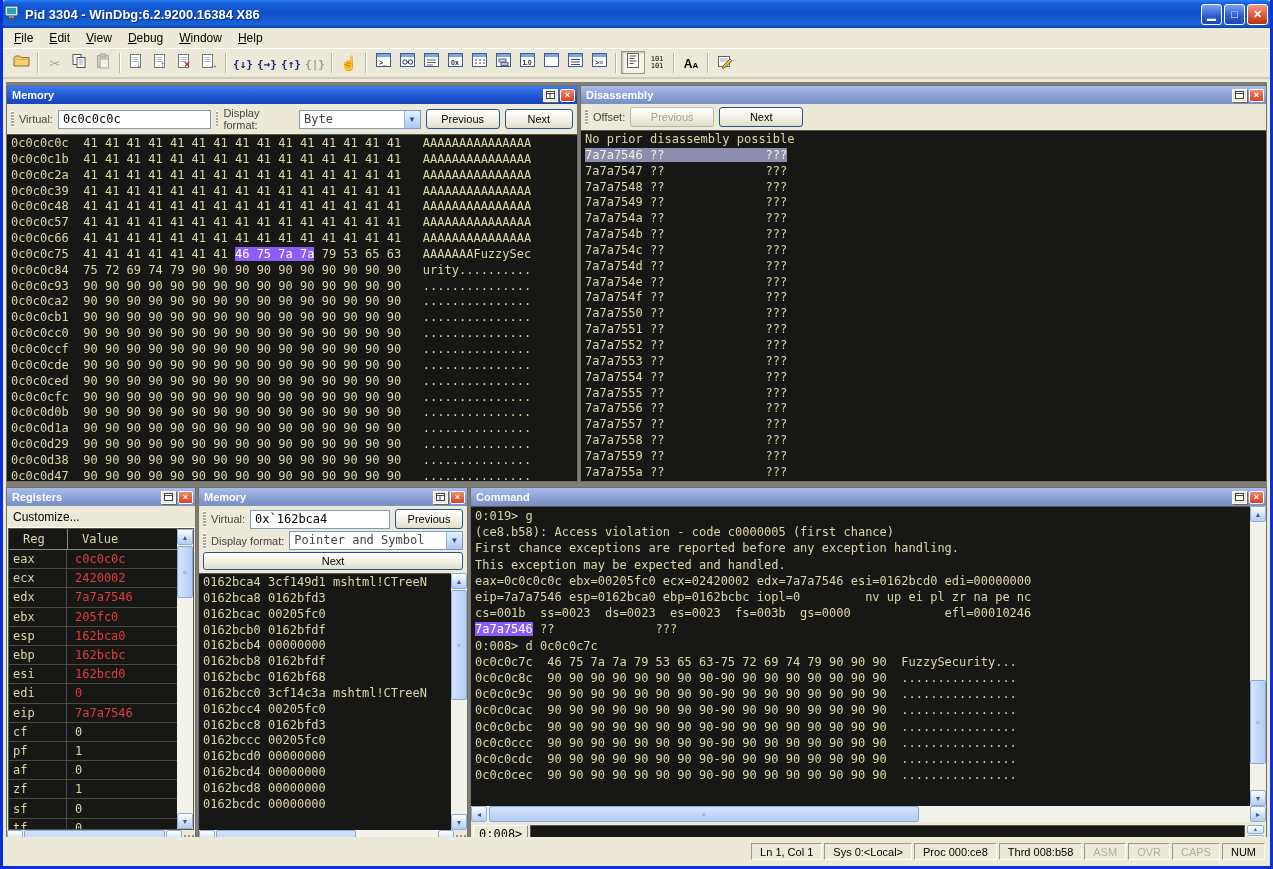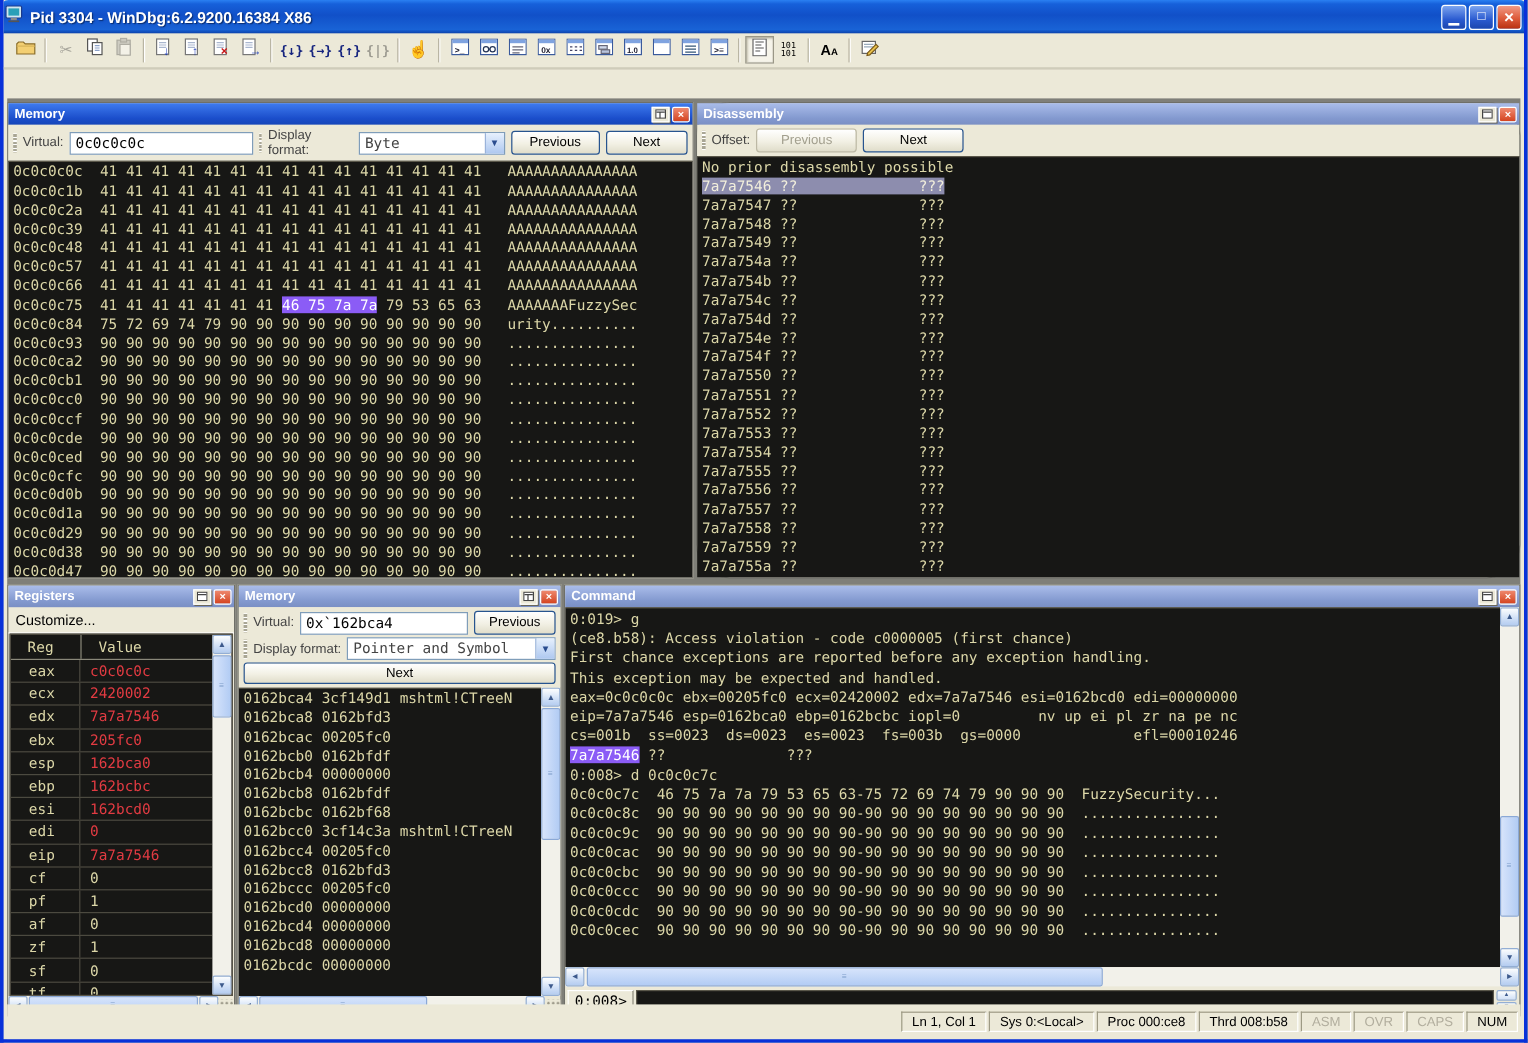--- a/index.html
+++ b/index.html
@@ -64,21 +64,21 @@
 
   
   .regs-custom { height:22px; display:flex; align-items:center; padding-left:6px; font-size:12px; color:#000;
     border-bottom:1px solid #fff; }
   .regs-wrap { position:relative; flex:1; overflow:hidden; background:#171715; border:1px solid #5a574a; margin:0 1px; }
   .rhdr,.rrow { display:flex; font-family:"DejaVu Sans Mono",monospace; font-size:12px; }
   .rhdr { height:21px; align-items:center; color:#dcd7a8; border-bottom:1px solid #8a887a; }
   .rhdr .c1 { width:58px; padding-left:14px; }
   .rhdr .c2 { padding-left:14px; border-left:1px solid #8a887a; height:100%; display:flex; align-items:center; }
   .rrow { height:19.2px; align-items:center; border-bottom:1px solid #4c4a40; }
-  .rrow .c1 { width:58px; padding-left:15px; color:#dcd7a8; height:100%; display:flex; align-items:center; border-right:1px solid #4c4a40; }
+  .rrow .c1 { width:58px; padding-left:4px; color:#dcd7a8; height:100%; display:flex; align-items:center; border-right:1px solid #4c4a40; }
   .rrow .c2 { padding-left:8px; color:#dcd7a8; }
   .rrow .c2.changed { color:#e23b42; }
 
   
   .sb { position:absolute; background:#f2f1ea; }
   .sb-v { width:16px; } .sb-h { height:16px; }
   .sbarrow { position:absolute; width:16px; height:16px; display:flex; align-items:center; justify-content:center;
     font-size:7px; color:#3d5a8c; background:linear-gradient(180deg,#fdfefe,#cfdff6 60%,#b4ccf0);
     border:1px solid #93aed4; border-radius:2px; }
   .sbthumb { position:absolute; background:linear-gradient(90deg,#d7e4fb,#b2ccf4); border:1px solid #8aa8d6; border-radius:2px; }
@@ -119,20 +119,28 @@
         </svg>
     </span>
     <span class="ttext">Pid 3304 - WinDbg:6.2.9200.16384 X86</span>
     <span class="tbuttons">
       <span class="capbtn">▁</span>
       <span class="capbtn">□</span>
       <span class="capbtn close">✕</span>
     </span>
   </div>
 
+  <div class="menubar" id="menubar">
+      <span class="menu-item"><u>F</u>ile</span>
+      <span class="menu-item"><u>E</u>dit</span>
+      <span class="menu-item"><u>V</u>iew</span>
+      <span class="menu-item"><u>D</u>ebug</span>
+      <span class="menu-item"><u>W</u>indow</span>
+      <span class="menu-item"><u>H</u>elp</span>
+    </div>
 
   <div class="toolbar" id="toolbar">
       <span class="tbtn">
         <span><svg width="17" height="15">
             <path d="M1 13V4.5L2.5 3h4L8 4.5h8V13z" fill="#f3cf72" stroke="#8a6d2a"></path>
             <path d="M1 6.5h15" stroke="#d8b458"></path>
           </svg></span>
       </span>
       <span class="tsep"></span>
       <span class="tbtn disabled">
@@ -321,21 +329,21 @@
         <span class="combo" style="width:126px;justify-content:flex-end;">
           <span class="cval">Byte</span>
           <span class="carr">▼</span>
         </span>
         <span class="xpbtn" style="width:76px;">Previous</span>
         <span class="xpbtn" style="width:70px;">Next</span>
       </div>
       <div class="mcontent" id="mem1-rows"><div><span>0c0c0c0c</span>  <span>41 41 41 41 41 41 41 41 41 41 41 41 41 41 41</span>   <span>AAAAAAAAAAAAAAA</span></div><div><span>0c0c0c1b</span>  <span>41 41 41 41 41 41 41 41 41 41 41 41 41 41 41</span>   <span>AAAAAAAAAAAAAAA</span></div><div><span>0c0c0c2a</span>  <span>41 41 41 41 41 41 41 41 41 41 41 41 41 41 41</span>   <span>AAAAAAAAAAAAAAA</span></div><div><span>0c0c0c39</span>  <span>41 41 41 41 41 41 41 41 41 41 41 41 41 41 41</span>   <span>AAAAAAAAAAAAAAA</span></div><div><span>0c0c0c48</span>  <span>41 41 41 41 41 41 41 41 41 41 41 41 41 41 41</span>   <span>AAAAAAAAAAAAAAA</span></div><div><span>0c0c0c57</span>  <span>41 41 41 41 41 41 41 41 41 41 41 41 41 41 41</span>   <span>AAAAAAAAAAAAAAA</span></div><div><span>0c0c0c66</span>  <span>41 41 41 41 41 41 41 41 41 41 41 41 41 41 41</span>   <span>AAAAAAAAAAAAAAA</span></div><div><span>0c0c0c75</span>  <span>41 41 41 41 41 41 41 </span><span class="hl-sel">46 75 7a 7a</span><span> 79 53 65 63</span>   <span>AAAAAAAFuzzySec</span></div><div><span>0c0c0c84</span>  <span>75 72 69 74 79 90 90 90 90 90 90 90 90 90 90</span>   <span>urity..........</span></div><div><span>0c0c0c93</span>  <span>90 90 90 90 90 90 90 90 90 90 90 90 90 90 90</span>   <span>...............</span></div><div><span>0c0c0ca2</span>  <span>90 90 90 90 90 90 90 90 90 90 90 90 90 90 90</span>   <span>...............</span></div><div><span>0c0c0cb1</span>  <span>90 90 90 90 90 90 90 90 90 90 90 90 90 90 90</span>   <span>...............</span></div><div><span>0c0c0cc0</span>  <span>90 90 90 90 90 90 90 90 90 90 90 90 90 90 90</span>   <span>...............</span></div><div><span>0c0c0ccf</span>  <span>90 90 90 90 90 90 90 90 90 90 90 90 90 90 90</span>   <span>...............</span></div><div><span>0c0c0cde</span>  <span>90 90 90 90 90 90 90 90 90 90 90 90 90 90 90</span>   <span>...............</span></div><div><span>0c0c0ced</span>  <span>90 90 90 90 90 90 90 90 90 90 90 90 90 90 90</span>   <span>...............</span></div><div><span>0c0c0cfc</span>  <span>90 90 90 90 90 90 90 90 90 90 90 90 90 90 90</span>   <span>...............</span></div><div><span>0c0c0d0b</span>  <span>90 90 90 90 90 90 90 90 90 90 90 90 90 90 90</span>   <span>...............</span></div><div><span>0c0c0d1a</span>  <span>90 90 90 90 90 90 90 90 90 90 90 90 90 90 90</span>   <span>...............</span></div><div><span>0c0c0d29</span>  <span>90 90 90 90 90 90 90 90 90 90 90 90 90 90 90</span>   <span>...............</span></div><div><span>0c0c0d38</span>  <span>90 90 90 90 90 90 90 90 90 90 90 90 90 90 90</span>   <span>...............</span></div><div><span>0c0c0d47</span>  <span>90 90 90 90 90 90 90 90 90 90 90 90 90 90 90</span>   <span>...............</span></div></div>
     </div>
 
-    <div class="pane" style="left:574px;top:3px;width:687px;height:397px;border-radius:28px;">
+    <div class="pane" style="left:574px;top:3px;width:687px;height:397px;">
       <div class="ptitle inactive">
         <span>Disassembly</span>
         <span class="pbtns">
           <span class="pbtn">
               <svg width="9" height="8">
                 <rect x="0.5" y="0.5" width="8" height="7" fill="#fff" stroke="#444"></rect>
                 <path d="M1 2.5h7" stroke="#444"></path>
               </svg>
             </span>
           <span class="pbtn close">×</span>

